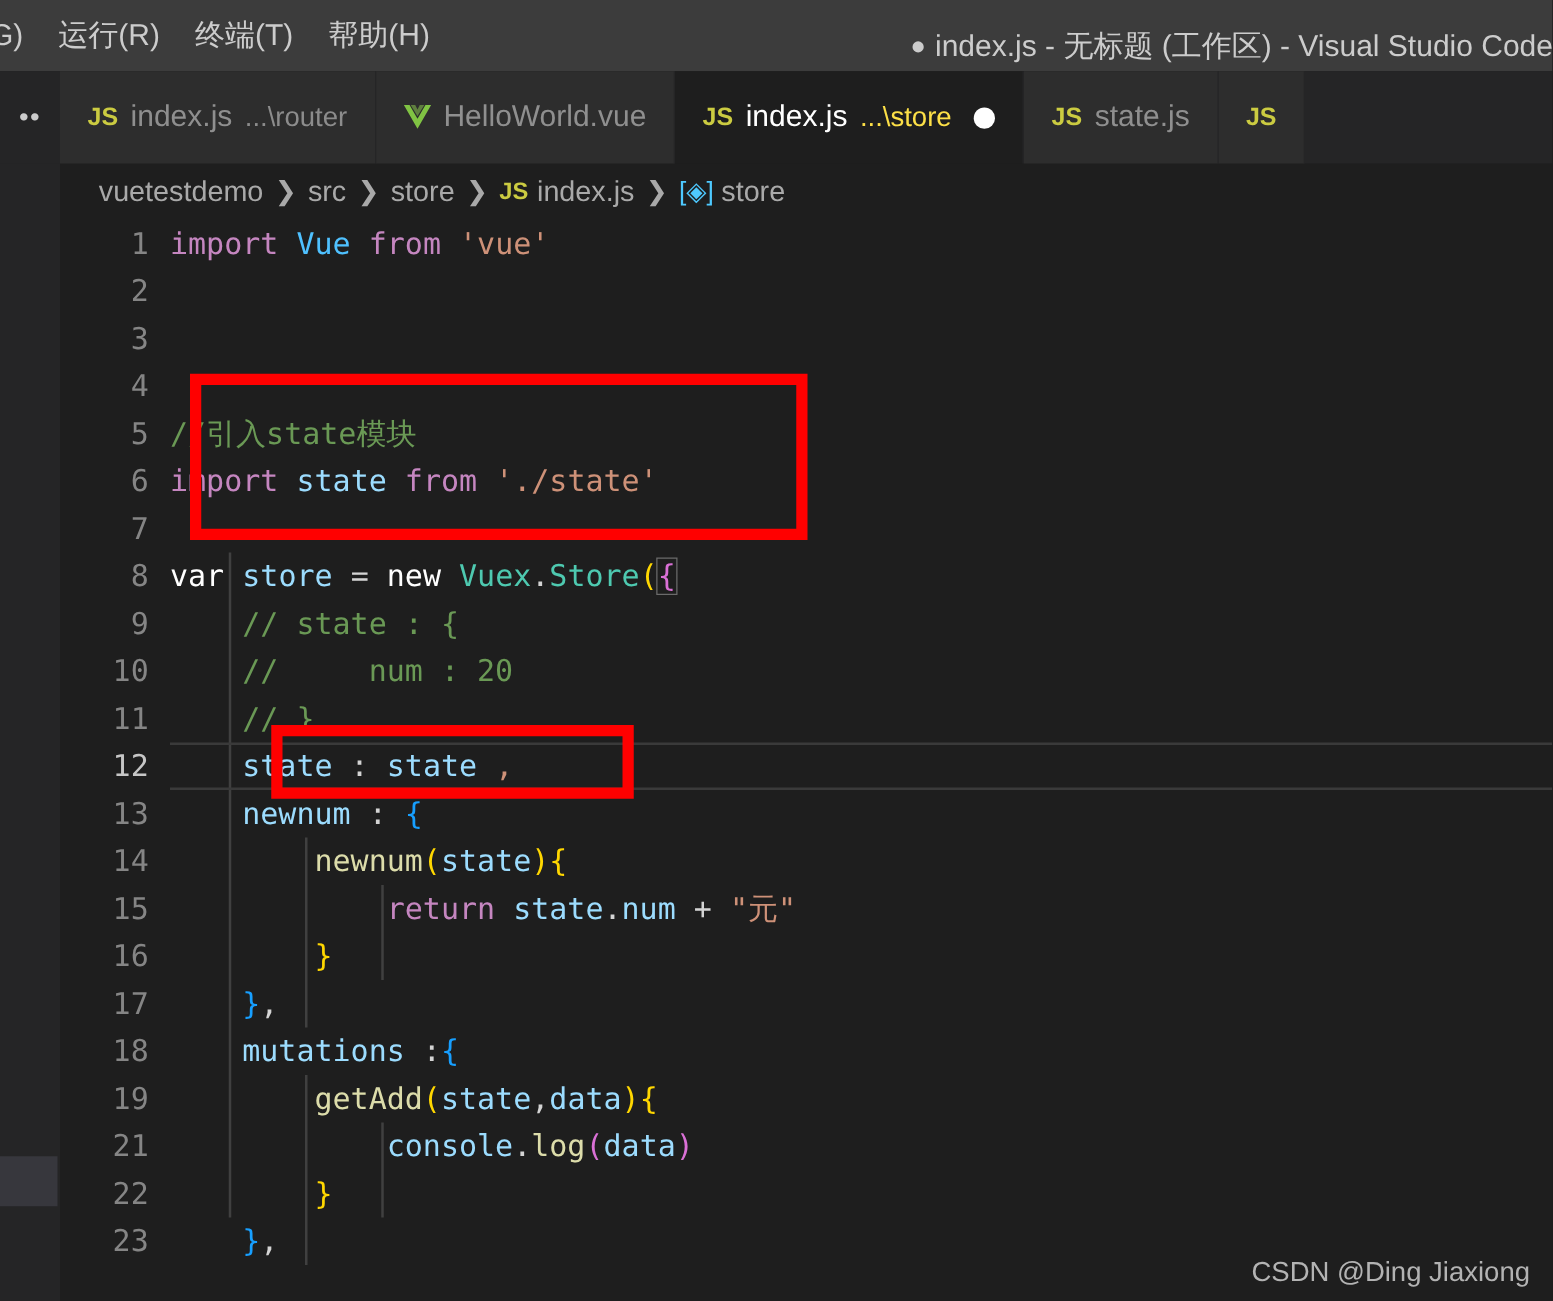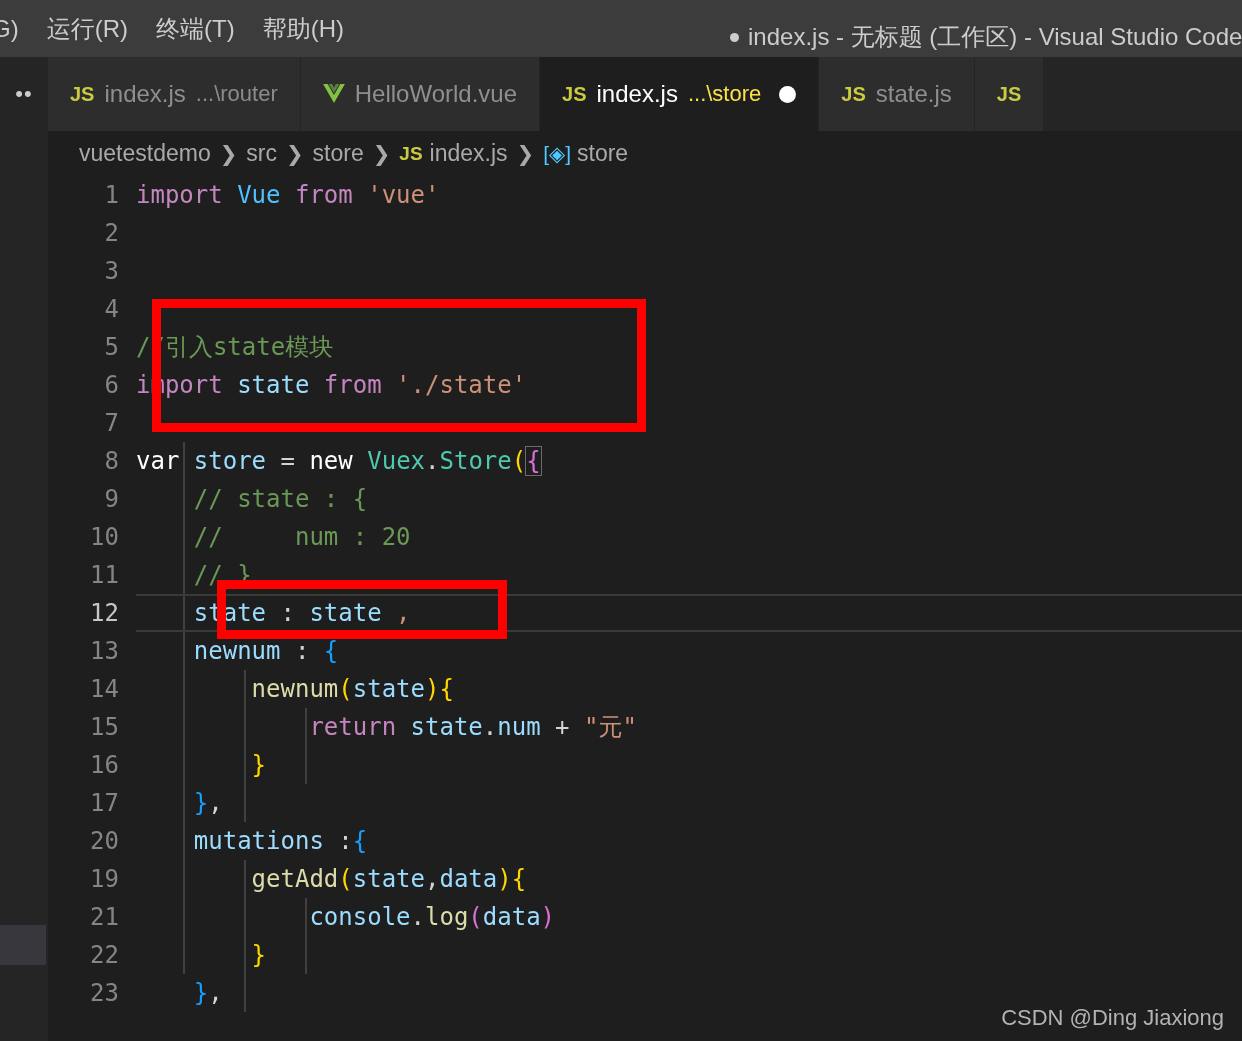--- a/index.html
+++ b/index.html
@@ -246,21 +246,21 @@
         <div class="line"><span class="ln">8</span><span class="code"><span class="t-var">var</span><span class="t-plain"> </span><span class="t-ident">store</span><span class="t-op"> = </span><span class="t-var">new</span><span class="t-plain"> </span><span class="t-class">Vuex</span><span class="t-plain">.</span><span class="t-class">Store</span><span class="t-br-y">(</span><span class="t-br-p cursor-box">{</span></span></div>
         <div class="line"><span class="ln">9</span><span class="code"><span class="t-com">    // state : {</span></span></div>
         <div class="line"><span class="ln">10</span><span class="code"><span class="t-com">    //     num : 20</span></span></div>
         <div class="line"><span class="ln">11</span><span class="code"><span class="t-com">    // }</span></span></div>
         <div class="line current"><span class="ln">12</span><span class="code"><span class="t-plain">    </span><span class="t-ident">state</span><span class="t-op"> : </span><span class="t-ident">state</span><span class="t-plain"> </span><span class="t-str">,</span></span></div>
         <div class="line"><span class="ln">13</span><span class="code"><span class="t-plain">    </span><span class="t-ident">newnum</span><span class="t-op"> : </span><span class="t-br-b">{</span></span></div>
         <div class="line"><span class="ln">14</span><span class="code"><span class="t-plain">        </span><span class="t-fn">newnum</span><span class="t-br-y">(</span><span class="t-ident">state</span><span class="t-br-y">)</span><span class="t-br-y">{</span></span></div>
         <div class="line"><span class="ln">15</span><span class="code"><span class="t-plain">            </span><span class="t-kw">return</span><span class="t-plain"> </span><span class="t-ident">state</span><span class="t-plain">.</span><span class="t-ident">num</span><span class="t-op"> + </span><span class="t-str">"元"</span></span></div>
         <div class="line"><span class="ln">16</span><span class="code"><span class="t-plain">        </span><span class="t-br-y">}</span></span></div>
         <div class="line"><span class="ln">17</span><span class="code"><span class="t-plain">    </span><span class="t-br-b">}</span><span class="t-plain">,</span></span></div>
-        <div class="line"><span class="ln">20</span><span class="code"><span class="t-plain">    </span><span class="t-ident">mutations</span><span class="t-op"> :</span><span class="t-br-b">{</span></span></div>
+        <div class="line"><span class="ln">18</span><span class="code"><span class="t-plain">    </span><span class="t-ident">mutations</span><span class="t-op"> :</span><span class="t-br-b">{</span></span></div>
         <div class="line"><span class="ln">19</span><span class="code"><span class="t-plain">        </span><span class="t-fn">getAdd</span><span class="t-br-y">(</span><span class="t-ident">state</span><span class="t-plain">,</span><span class="t-ident">data</span><span class="t-br-y">)</span><span class="t-br-y">{</span></span></div>
         <div class="line"><span class="ln">21</span><span class="code"><span class="t-plain">            </span><span class="t-ident">console</span><span class="t-plain">.</span><span class="t-fn">log</span><span class="t-br-p">(</span><span class="t-ident">data</span><span class="t-br-p">)</span></span></div>
         <div class="line"><span class="ln">22</span><span class="code"><span class="t-plain">        </span><span class="t-br-y">}</span></span></div>
         <div class="line"><span class="ln">23</span><span class="code"><span class="t-plain">    </span><span class="t-br-b">}</span><span class="t-plain">,</span></span></div>
       </div>
   </div>
 
   <div class="redbox" id="redbox-import"></div>
   <div class="redbox" id="redbox-state"></div>
 

